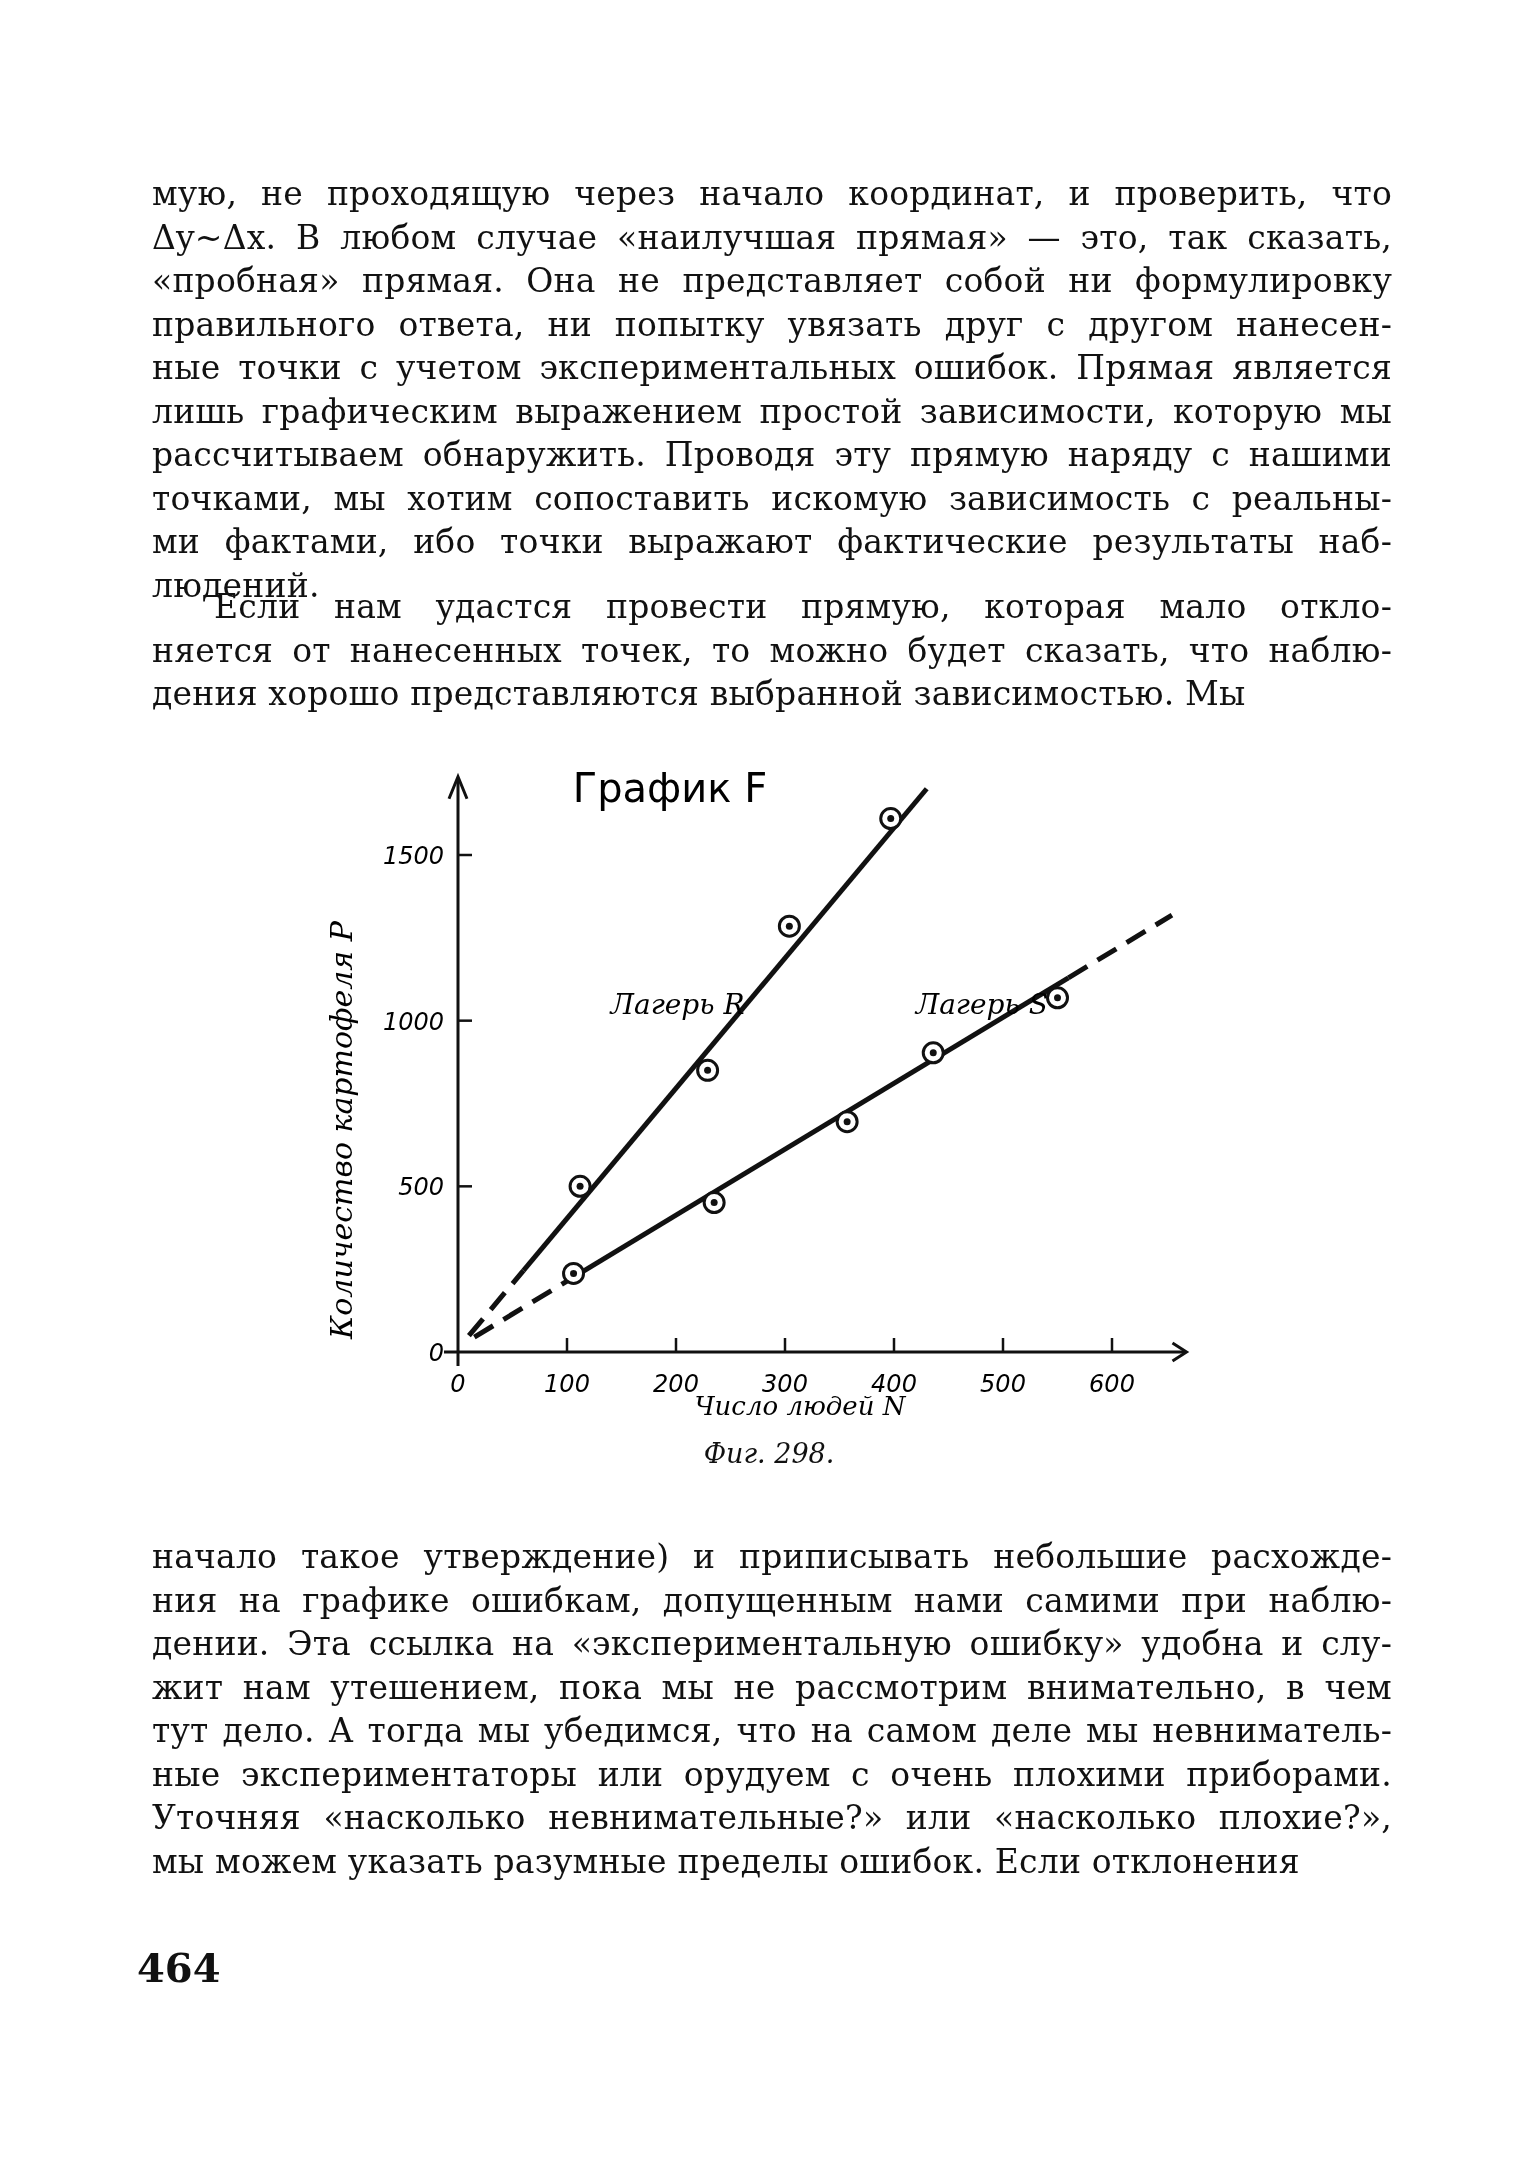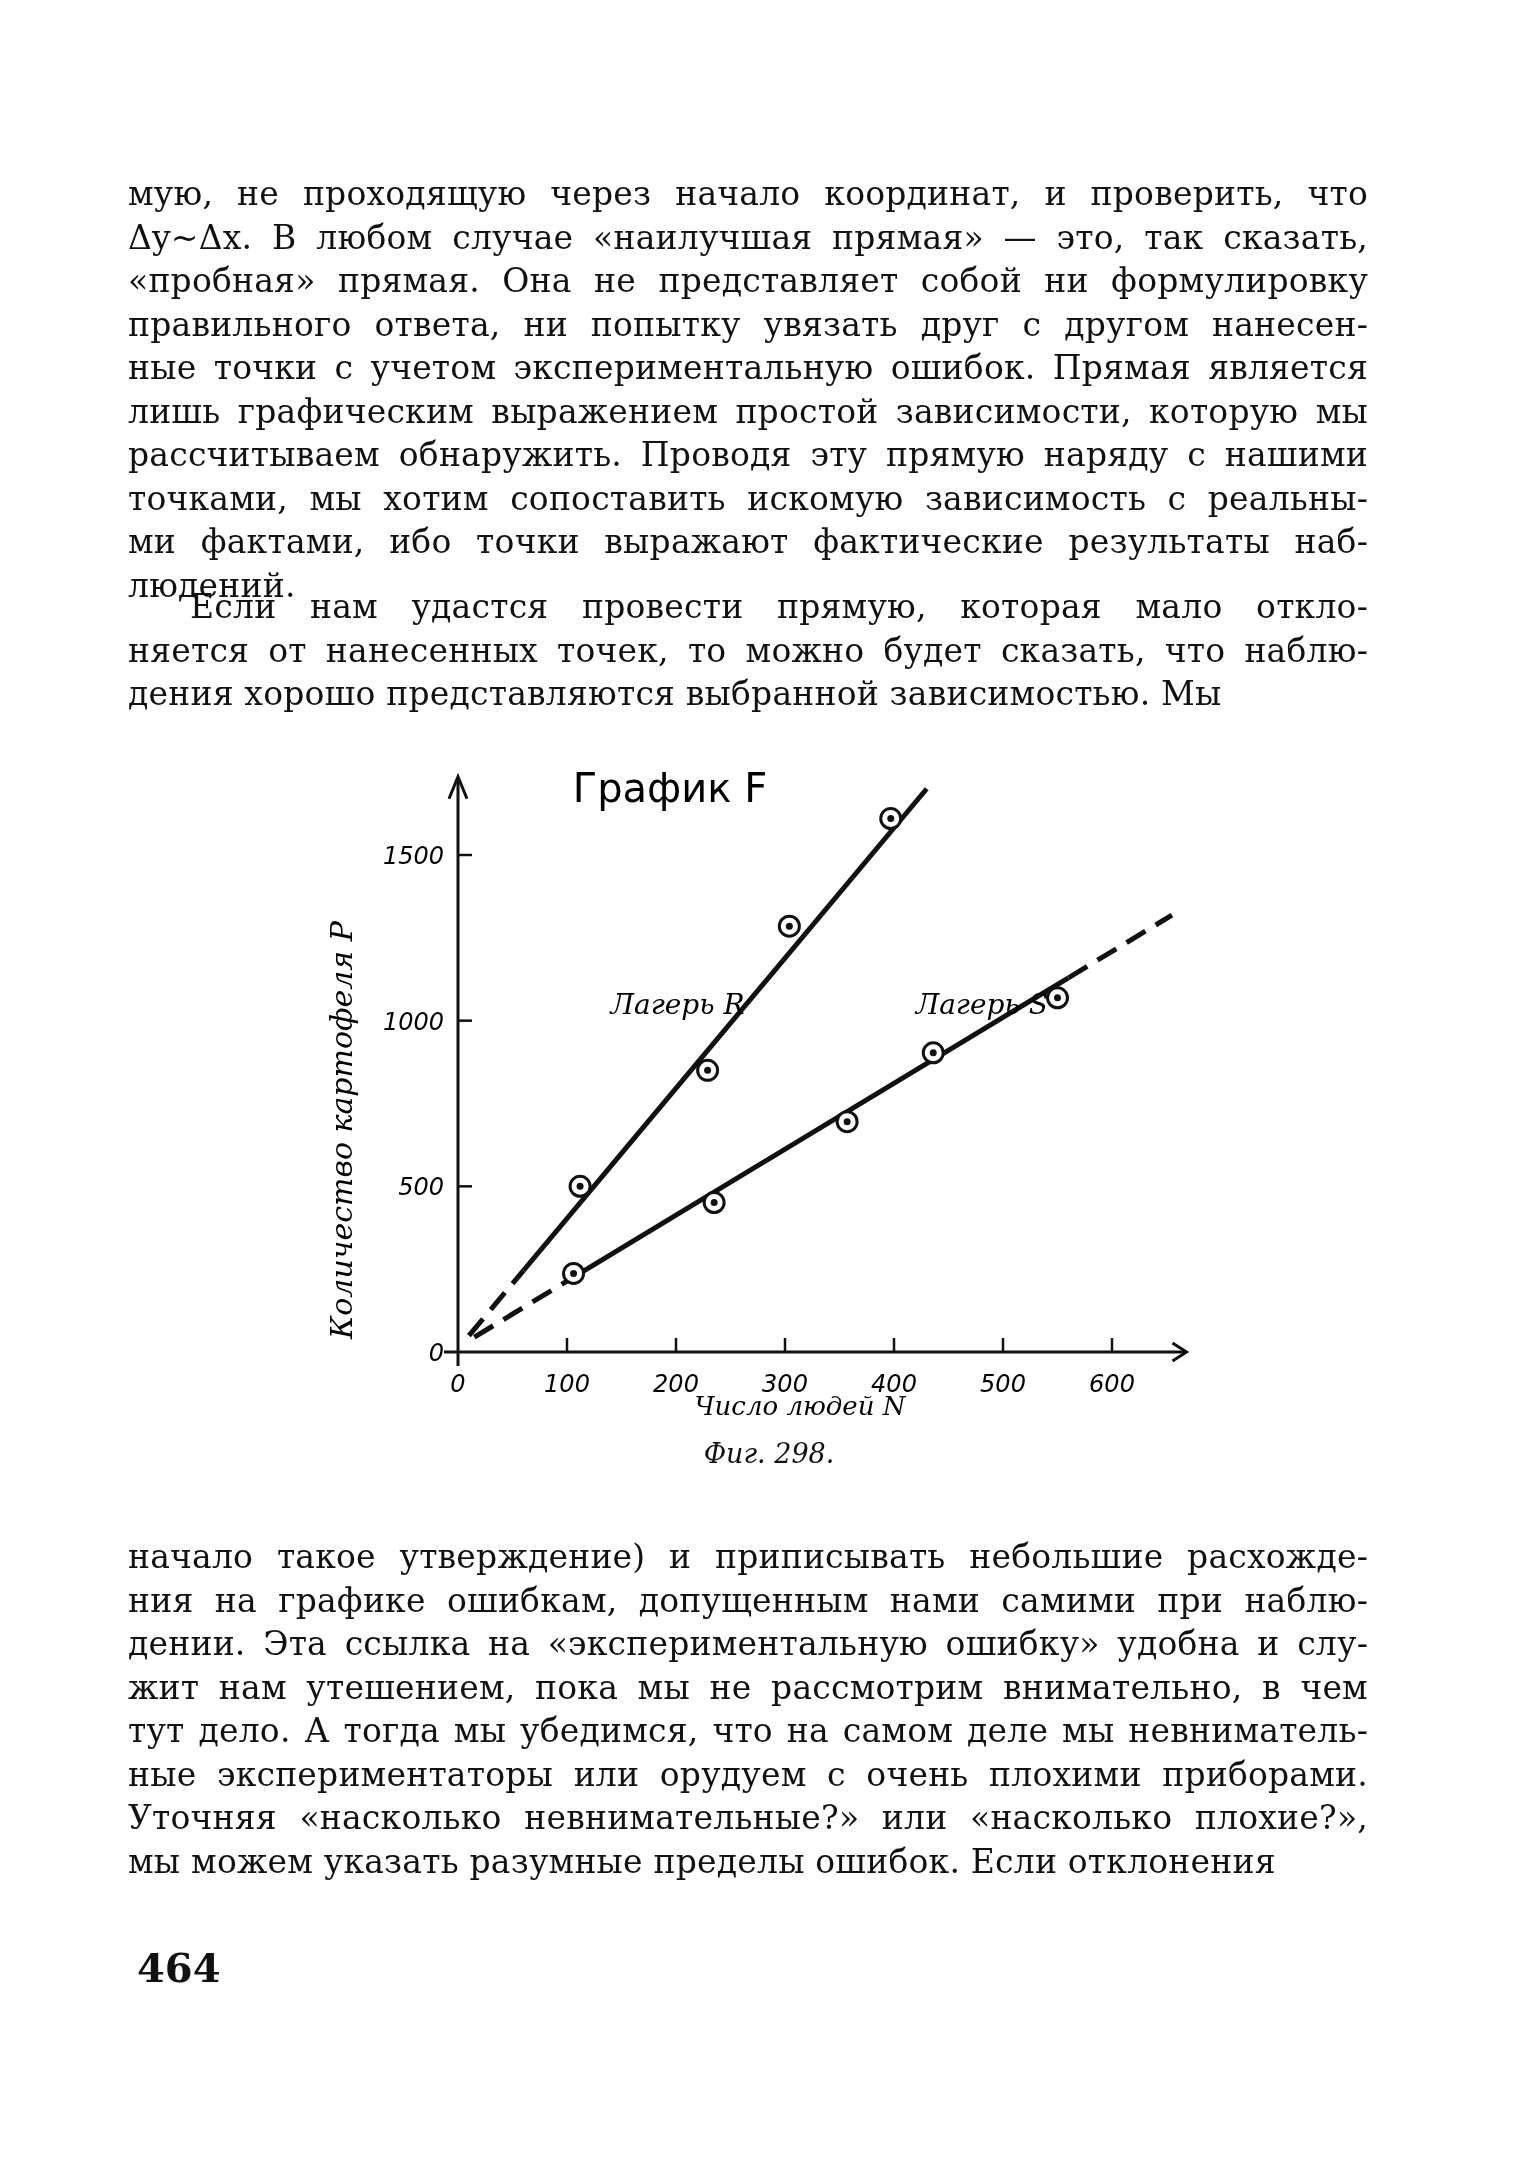--- a/index.html
+++ b/index.html
@@ -1,39 +1,39 @@
 <!DOCTYPE html>
 <html><head>
 <meta charset="utf-8">
 <style>
   html, body { margin:0; padding:0; background:#ffffff; }
   body { width:1514px; height:2160px; position:relative; overflow:hidden;
          font-family:"DejaVu Serif", "Liberation Serif", serif; color:#111; }
-  .para { position:absolute; left:128px; width:1240px; font-size:33px; line-height:43.5px;
+  .para { position:absolute; left:152px; width:1240px; font-size:33px; line-height:43.5px;
           text-align:justify; letter-spacing:0.2px; }
   .line { display:block; text-align:justify; text-align-last:justify; white-space:nowrap; height:43.5px; }
   .line.last { text-align-last:left; }
   .indent { padding-left:62px; }
   #p1 { top:172px; }
   #p2 { top:585px; }
   #p3 { top:1535px; }
   .pageno { position:absolute; left:137px; top:1944px; font-size:40px; font-weight:bold; }
   #chart { position:absolute; left:300px; top:750px; }
   .caption { position:absolute; left:0; width:1514px; top:1438px; text-align:center;
              font-size:27px; font-style:italic;padding-left:12px; }
 </style>
 </head>
 <body>
 
 <div id="p1" class="para">
     <span class="line">мую, не проходящую через начало координат, и проверить, что</span>
     <span class="line">Δy~Δx. В любом случае «наилучшая прямая» — это, так сказать,</span>
     <span class="line">«пробная» прямая. Она не представляет собой ни формулировку</span>
     <span class="line">правильного ответа, ни попытку увязать друг с другом нанесен-</span>
-    <span class="line">ные точки с учетом экспериментальную ошибок. Прямая является</span>
+    <span class="line">ные точки с учетом экспериментальных ошибок. Прямая является</span>
     <span class="line">лишь графическим выражением простой зависимости, которую мы</span>
     <span class="line">рассчитываем обнаружить. Проводя эту прямую наряду с нашими</span>
     <span class="line">точками, мы хотим сопоставить искомую зависимость с реальны-</span>
     <span class="line">ми фактами, ибо точки выражают фактические результаты наб-</span>
     <span class="line last">людений.</span>
   </div>
 <div id="p2" class="para indent-block">
     <span class="line indent">Если нам удастся провести прямую, которая мало откло-</span>
     <span class="line">няется от нанесенных точек, то можно будет сказать, что наблю-</span>
     <span class="line last">дения хорошо представляются выбранной зависимостью. Мы</span>

